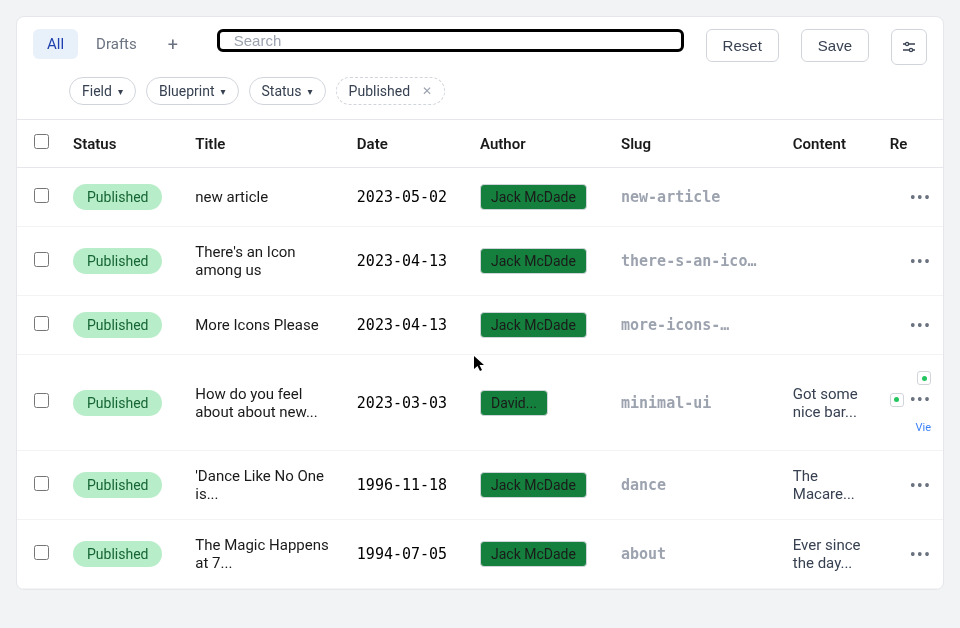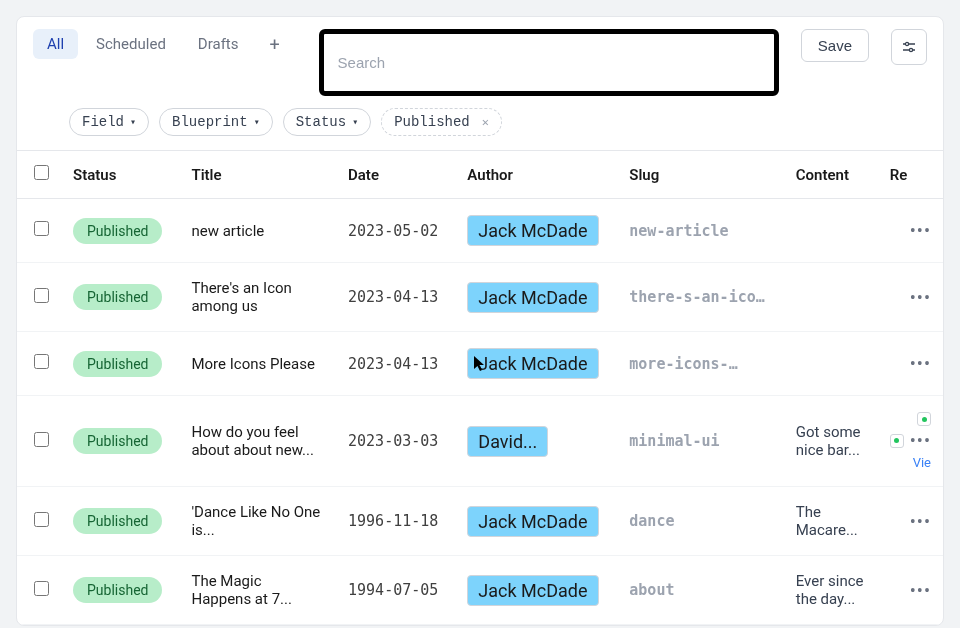--- a/index.html
+++ b/index.html
@@ -48,22 +48,22 @@
       cursor: pointer;
       margin-left: 4px;
       font-size: 18px;
     }
     .search {
       flex: 1;
       margin-left: 8px;
     }
     .search input {
       width: 100%;
-      padding: 20px 14px;
-      border: 5px solid #000000;
+      padding: 0 14px;
+      border: 3px solid #000000;
       border-radius: 6px;
       font-size: 15px;
       background: #fff;
       color: #701a75;
     }
     .search input::placeholder { color: #9ca3af; }
     .btn {
       padding: 7px 16px;
       border: 1px solid #d1d5db;
       border-radius: 6px;
@@ -92,21 +92,20 @@
       padding: 5px 12px;
       border: 1px solid #d1d5db;
       border-radius: 16px;
       background: #fff;
       color: #374151;
       cursor: pointer;
       font-size: 14px;
       display: inline-flex;
       align-items: center;
       gap: 6px;
-      font-family: Liberation Mono, monospace;
     }
     .filter-pill.dashed {
       border-style: dashed;
     }
     .chev {
       font-size: 10px;
       color: #374151;
     }
     .close-x {
       font-size: 12px;
@@ -149,34 +148,34 @@
       display: inline-block;
       padding: 5px 14px;
       border-radius: 14px;
       background: #b7edc9;
       color: #166534;
       font-size: 14px;
     }
     .title-cell { max-width: 150px; }
     .mono {
       font-family: ui-monospace, SFMono-Regular, Menlo, monospace;
-      color: #404040;
+      color: #000000;
     }
     .slug {
       font-family: ui-monospace, SFMono-Regular, Menlo, monospace;
       color: #9ca3af;
       font-weight: bold;
     }
     .author-chip {
       display: inline-block;
       padding: 4px 10px;
       border: 1px solid #d1d5db;
       border-radius: 4px;
-      background: #7dd3fc;
-      font-size: 18px;
+      background: #15803d;
+      font-size: 14px;
       cursor: pointer;
       white-space: nowrap;
     }
     .content-cell {
       color: #374151;
       max-width: 90px;
       overflow: hidden;
       text-overflow: ellipsis;
     }
     .actions-cell {
@@ -200,42 +199,42 @@
     .rev-box {
       width: 14px;
       height: 14px;
       border: 1px solid #d1d5db;
       border-radius: 3px;
       display: inline-flex;
       align-items: center;
       justify-content: center;
     }
     .dot-green { width: 5px; height: 5px; background: #22c55e; border-radius: 50%; display: inline-block; }
-    .view-link { color: #3b82f6; font-size: 13px; margin-top: 0; }
+    .view-link { color: #3b82f6; font-size: 11px; margin-top: 7px; }
     .cursor {
       position: absolute;
       left: 473px;
       top: 355px;
       pointer-events: none;
     }
   </style>
 </head>
 <body>
 
 <div class="panel">
   <div class="toolbar">
     <div class="tabs">
       <div class="tab active">All</div>
-      <div class="tab">Scheduled</div>
       <div class="tab">Drafts</div>
       <div class="add-btn">+</div>
     </div>
     <div class="search">
       <input type="text" placeholder="Search" style="">
     </div>
+    <button class="btn">Reset</button>
     <button class="btn">Save</button>
     <div class="icon-btn">
       <svg width="16" height="16" viewBox="0 0 16 16" fill="none" stroke="#374151" stroke-width="1.3">
         <line x1="2" y1="5" x2="14" y2="5"></line>
           <circle cx="6" cy="5" r="1.6" fill="#fff"></circle>
         <line x1="2" y1="11" x2="14" y2="11"></line>
           <circle cx="10" cy="11" r="1.6" fill="#fff"></circle>
       </svg>
     </div>
   </div>

